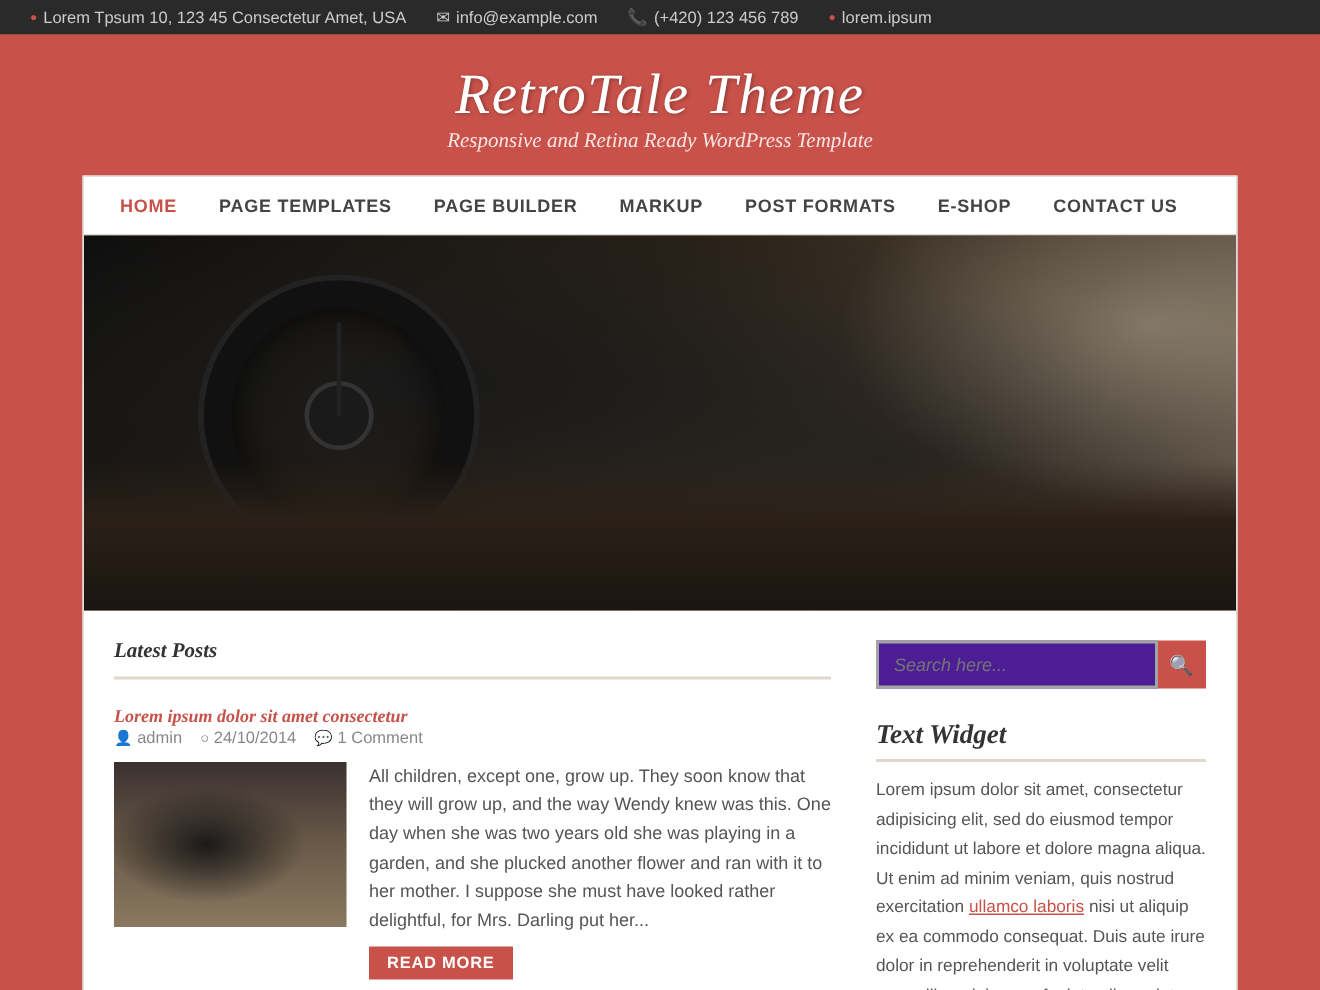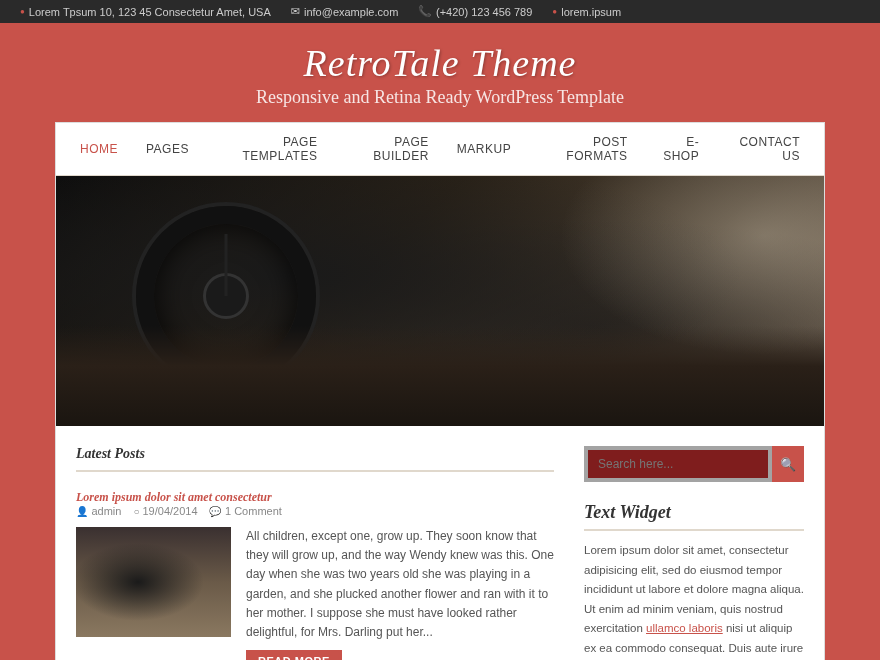--- a/index.html
+++ b/index.html
@@ -34,22 +34,23 @@
     #header .site-title {
       font-family: 'Palatino Linotype', Palatino, serif;
       font-size: 38px;
       color: #fff;
       font-style: italic;
       letter-spacing: 1px;
       text-shadow: 1px 1px 3px rgba(0,0,0,0.3);
     }
     #header .site-subtitle {
       font-family: 'Palatino Linotype', Palatino, serif;
-      font-size: 18px;
+      font-size: 14px;
       color: rgba(255,255,255,0.85);
+      font-style: italic;
       margin-top: 2px;
     }
 
     
     #main-container {
       background: #f5f0e8;
       margin: 0 55px;
       border: 1px solid #ddd;
     }
 
@@ -59,26 +60,25 @@
       border-bottom: 1px solid #e0d8cc;
       display: flex;
       align-items: center;
       padding: 0 10px;
     }
     #nav a {
       display: block;
       padding: 12px 14px;
       font-family: Arial, sans-serif;
       font-size: 12px;
-      font-weight: normal;
+      font-weight: bold;
       color: #444;
       text-decoration: none;
       text-transform: uppercase;
       letter-spacing: 0.5px;
-      text-align: right;
     }
     #nav a.active { color: #c8524a; }
 
     
     #hero {
       width: 100%;
       height: 250px;
       background: linear-gradient(
         to bottom,
         #1a1a1a 0%,
@@ -251,26 +251,27 @@
       border-bottom: 2px solid #e0d8cc;
       padding-bottom: 6px;
     }
     .search-box {
       display: flex;
       margin-bottom: 20px;
     }
     .search-input {
       flex: 1;
       padding: 7px 10px;
-      border: 4px solid #a3a3a3;
+      border: 2px solid #a3a3a3;
       font-family: Arial, sans-serif;
       font-size: 12px;
       color: #aaa;
-      background: #7f1d1d;
+      background: #4c1d95;
       outline: none;
+      font-style: italic;
     }
     .search-btn {
       width: 32px;
       background: #c8524a;
       border: none;
       color: #fff;
       font-size: 13px;
       cursor: pointer;
       display: flex;
       align-items: center;
@@ -311,21 +312,20 @@
 
 <div id="header">
   <div class="site-title">RetroTale Theme</div>
   <div class="site-subtitle">Responsive and Retina Ready WordPress Template</div>
 </div>
 
 <div id="main-container">
 
   <nav id="nav">
     <a href="#" class="active">HOME</a>
-    <a href="#">PAGES</a>
     <a href="#">PAGE TEMPLATES</a>
     <a href="#">PAGE BUILDER</a>
     <a href="#">MARKUP</a>
     <a href="#">POST FORMATS</a>
     <a href="#">E-SHOP</a>
     <a href="#">CONTACT US</a>
   </nav>
 
   <div id="hero">
     <div class="car-interior"></div>
@@ -341,21 +341,21 @@
 
       <div>
         <a href="#" class="post-title">Lorem ipsum dolor sit amet consectetur</a>
         <div class="post-meta">
           <span>
             <span class="meta-icon">👤</span>
             <span>admin</span>
           </span>
           <span>
             <span class="meta-icon">○</span>
-            <span>19/04/2014</span>
+            <span>24/10/2014</span>
           </span>
           <span>
             <span class="meta-icon">💬</span>
             <span>1 Comment</span>
           </span>
         </div>
         <div class="post-content-row">
           <div class="post-thumbnail">
             <div class="car-thumb"></div>
           </div>

